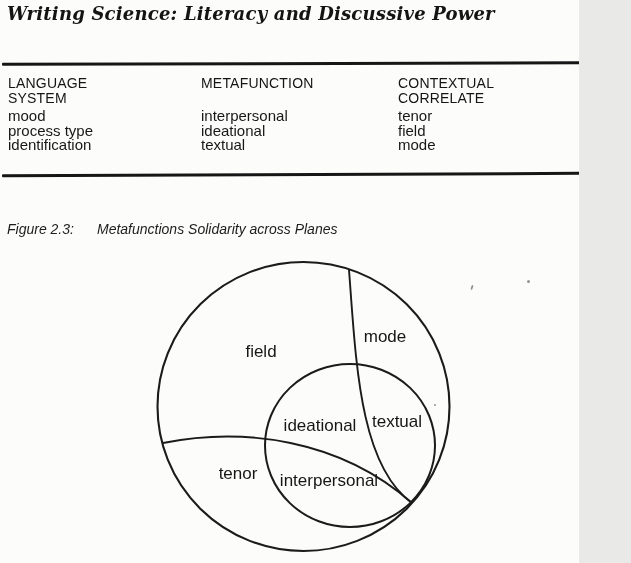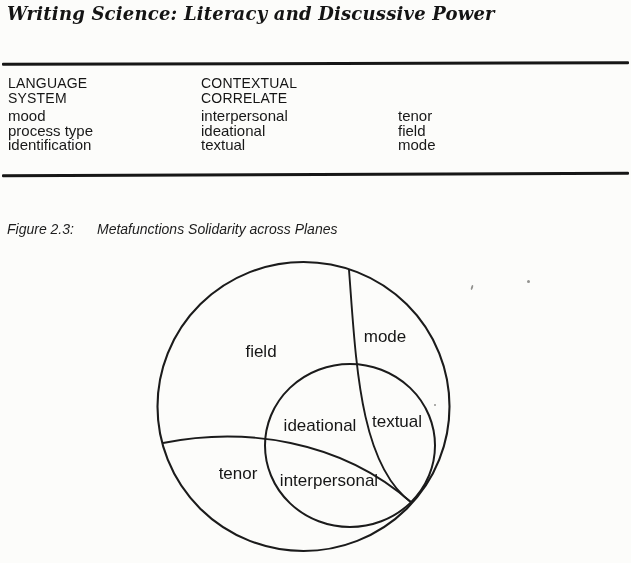--- a/index.html
+++ b/index.html
@@ -1,18 +1,18 @@
 <!DOCTYPE html>
 <html><head>
 <meta charset="utf-8">
 <style>
   html,body{margin:0;padding:0;}
   body{width:631px;height:563px;background:#e9e9e7;}
   .page{
-    position:relative;width:631px;height:563px;overflow:hidden;
+    position:relative;width:579px;height:563px;overflow:hidden;
     background:#fcfcfa;color:#1a1a1a;
     font-family:"Liberation Sans",sans-serif;
   }
   .book-title{
     position:absolute;left:7px;top:3px;
     font-family:"DejaVu Serif","Liberation Serif",serif;
     font-style:italic;font-weight:600;font-size:18px;line-height:22px;
     color:#141414;letter-spacing:.2px;white-space:nowrap;
   }
   .caption{
@@ -52,20 +52,24 @@
   <div class="book-title">Writing Science: Literacy and Discussive Power</div>
 
 
   <div class="rule rule-top"></div>
 
   <div class="tbl">
     <div class="thead grid-row">
       <div>
         <div>LANGUAGE</div>
         <div>SYSTEM</div>
+      </div>
+      <div>
+        <div>METAFUNCTION</div>
+        <div></div>
       </div>
       <div>
         <div>CONTEXTUAL</div>
         <div>CORRELATE</div>
       </div>
     </div>
     <div class="tbody">
       <div class="grid-row">
         <div>mood</div>
         <div>interpersonal</div>

